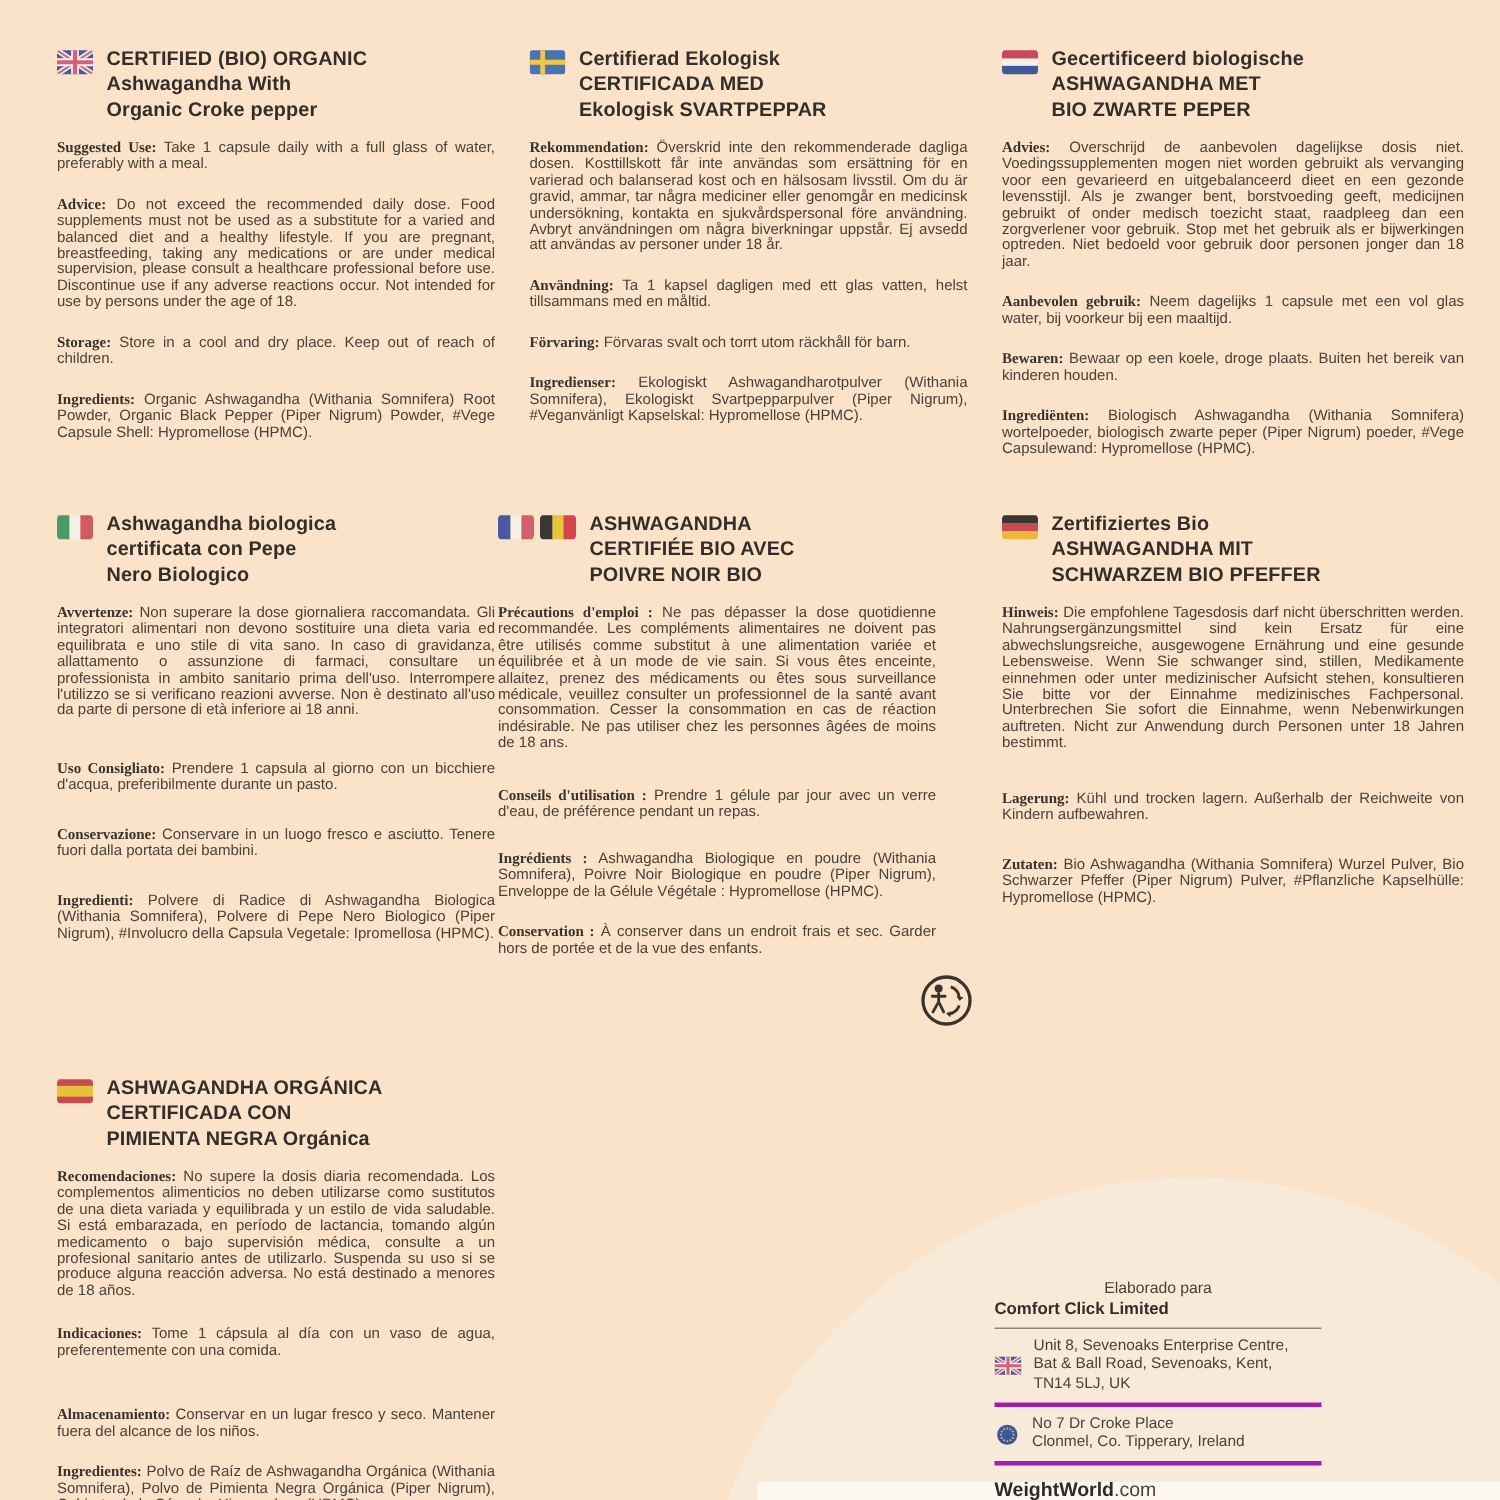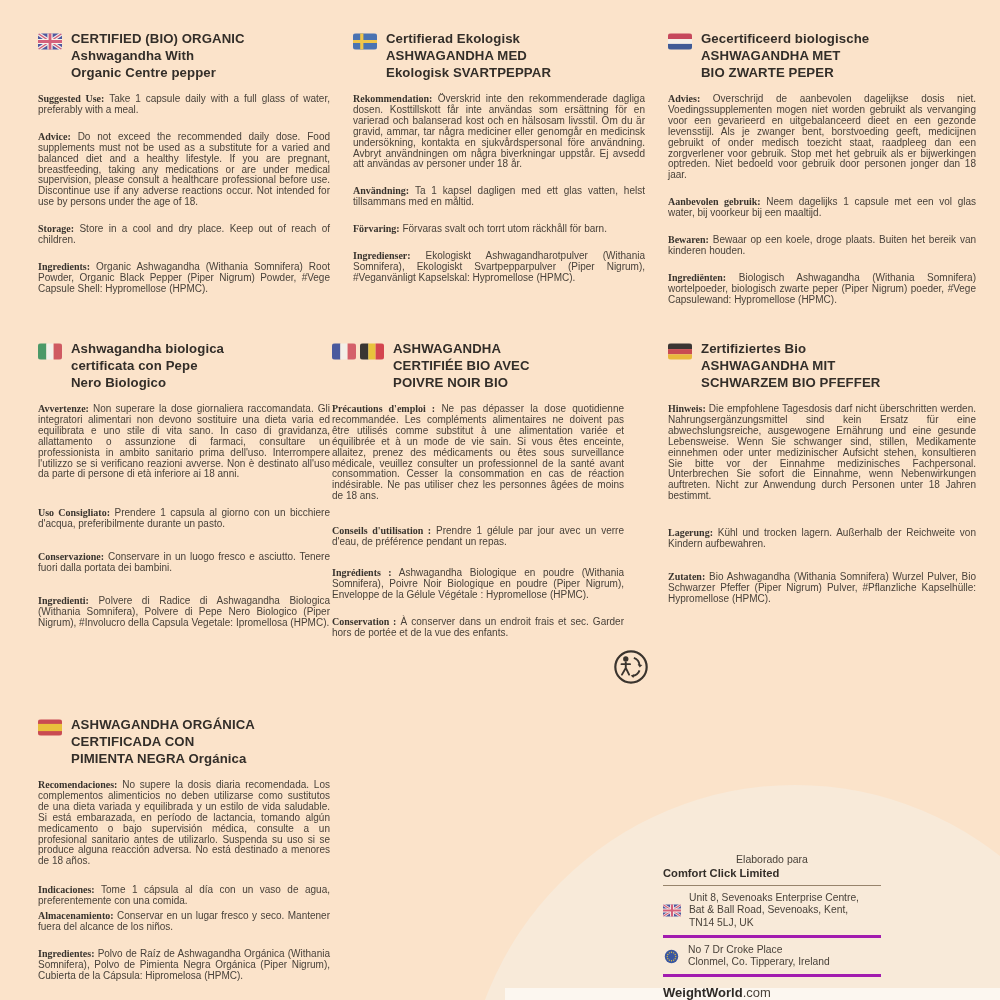--- a/index.html
+++ b/index.html
@@ -48,42 +48,42 @@
             <path d="M0 0 60 40 M60 0 0 40" stroke="#f6f1ea" stroke-width="9"></path>
             <path d="M0 0 60 40 M60 0 0 40" stroke="#d4607b" stroke-width="3.5"></path>
             <path d="M30 0 V40 M0 20 H60" stroke="#f6f1ea" stroke-width="13"></path>
             <path d="M30 0 V40 M0 20 H60" stroke="#d4607b" stroke-width="7"></path>
           </svg>
     </span>
       </span>
     <h2 class="title">
       <span class="tl">CERTIFIED (BIO) ORGANIC</span>
       <span class="tl">Ashwagandha With</span>
-      <span class="tl">Organic Centre pepper</span>
+      <span class="tl">Organic Croke pepper</span>
     </h2>
   </div>
   <p class="body"><b>Suggested Use:</b> <span>Take 1 capsule daily with a full glass of water, preferably with a meal.</span></p>
   <p class="body"><b>Advice:</b> <span>Do not exceed the recommended daily dose. Food supplements must not be used as a substitute for a varied and balanced diet and a healthy lifestyle. If you are pregnant, breastfeeding, taking any medications or are under medical supervision, please consult a healthcare professional before use. Discontinue use if any adverse reactions occur. Not intended for use by persons under the age of 18.</span></p>
   <p class="body"><b>Storage:</b> <span>Store in a cool and dry place. Keep out of reach of children.</span></p>
   <p class="body"><b>Ingredients:</b> <span>Organic Ashwagandha (Withania Somnifera) Root Powder, Organic Black Pepper (Piper Nigrum) Powder, #Vege Capsule Shell: Hypromellose (HPMC).</span></p>
 </section>
 
 <section class="sec" style="left:353px;top:30px">
   <div class="sec-head">
     <span class="flags">
         <span class="flag">
       <svg viewBox="0 0 60 40">
             <rect width="60" height="40" fill="#4a73b2"></rect>
             <path d="M22 0 V40 M0 20 H60" stroke="#f0c64a" stroke-width="8"></path>
           </svg>
     </span>
       </span>
     <h2 class="title">
       <span class="tl">Certifierad Ekologisk</span>
-      <span class="tl">ASHWAGANDHA MED</span>
+      <span class="tl">CERTIFICADA MED</span>
       <span class="tl">Ekologisk SVARTPEPPAR</span>
     </h2>
   </div>
   <p class="body"><b>Rekommendation:</b> <span>Överskrid inte den rekommenderade dagliga dosen. Kosttillskott får inte användas som ersättning för en varierad och balanserad kost och en hälsosam livsstil. Om du är gravid, ammar, tar några mediciner eller genomgår en medicinsk undersökning, kontakta en sjukvårdspersonal före användning. Avbryt användningen om några biverkningar uppstår. Ej avsedd att användas av personer under 18 år.</span></p>
   <p class="body"><b>Användning:</b> <span>Ta 1 kapsel dagligen med ett glas vatten, helst tillsammans med en måltid.</span></p>
   <p class="body"><b>Förvaring:</b> <span>Förvaras svalt och torrt utom räckhåll för barn.</span></p>
   <p class="body"><b>Ingredienser:</b> <span>Ekologiskt Ashwagandharotpulver (Withania Somnifera), Ekologiskt Svartpepparpulver (Piper Nigrum), #Veganvänligt Kapselskal: Hypromellose (HPMC).</span></p>
 </section>
 
 <section class="sec wide" style="left:668px;top:30px">
@@ -194,21 +194,21 @@
           </svg>
     </span>
       </span>
     <h2 class="title">
       <span class="tl">ASHWAGANDHA ORGÁNICA</span>
       <span class="tl">CERTIFICADA CON</span>
       <span class="tl">PIMIENTA NEGRA Orgánica</span>
     </h2>
   </div>
   <p class="body" style="margin-bottom:18px"><b>Recomendaciones:</b> <span>No supere la dosis diaria recomendada. Los complementos alimenticios no deben utilizarse como sustitutos de una dieta variada y equilibrada y un estilo de vida saludable. Si está embarazada, en período de lactancia, tomando algún medicamento o bajo supervisión médica, consulte a un profesional sanitario antes de utilizarlo. Suspenda su uso si se produce alguna reacción adversa. No está destinado a menores de 18 años.</span></p>
-  <p class="body" style="margin-bottom:4px"><b>Indicaciones:</b> <span>Tome 1 cápsula al día con un vaso de agua, preferentemente con una comida.</span></p>
+  <p class="body" style="margin-bottom:32px"><b>Indicaciones:</b> <span>Tome 1 cápsula al día con un vaso de agua, preferentemente con una comida.</span></p>
   <p class="body" style="margin-bottom:16px"><b>Almacenamiento:</b> <span>Conservar en un lugar fresco y seco. Mantener fuera del alcance de los niños.</span></p>
   <p class="body"><b>Ingredientes:</b> <span>Polvo de Raíz de Ashwagandha Orgánica (Withania Somnifera), Polvo de Pimienta Negra Orgánica (Piper Nigrum), Cubierta de la Cápsula: Hipromelosa (HPMC).</span></p>
 </section>
 
 <div class="triman">
   <svg viewBox="0 0 40 40" fill="none" stroke="#3a342e">
     <circle cx="20" cy="20" r="16.5" stroke-width="2.3"></circle>
     <circle cx="14.5" cy="11.5" r="2.8" fill="#3a342e" stroke="none"></circle>
     <path d="M14.5 15 V21 L10.5 28 M14.5 21 L18 28 M10 17 H19" stroke-width="2" stroke-linecap="round"></path>
     <path d="M23 10.5 a9 9 0 0 1 6 7.5" stroke-width="2"></path>

